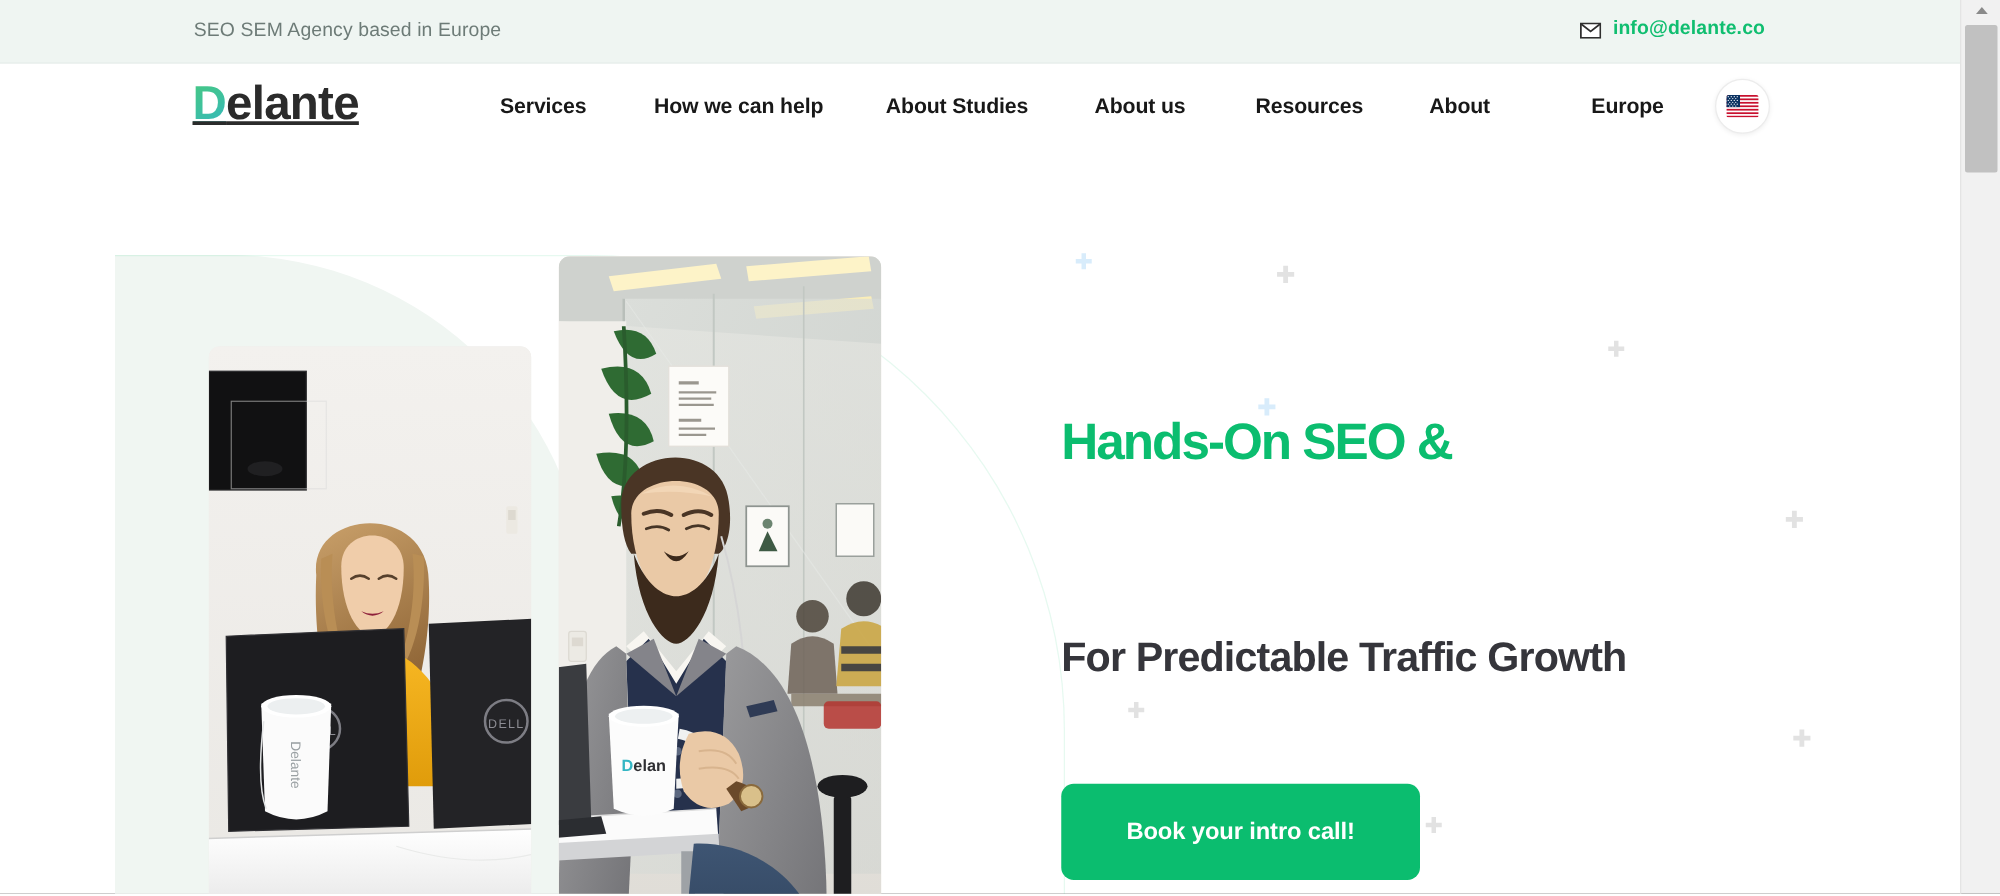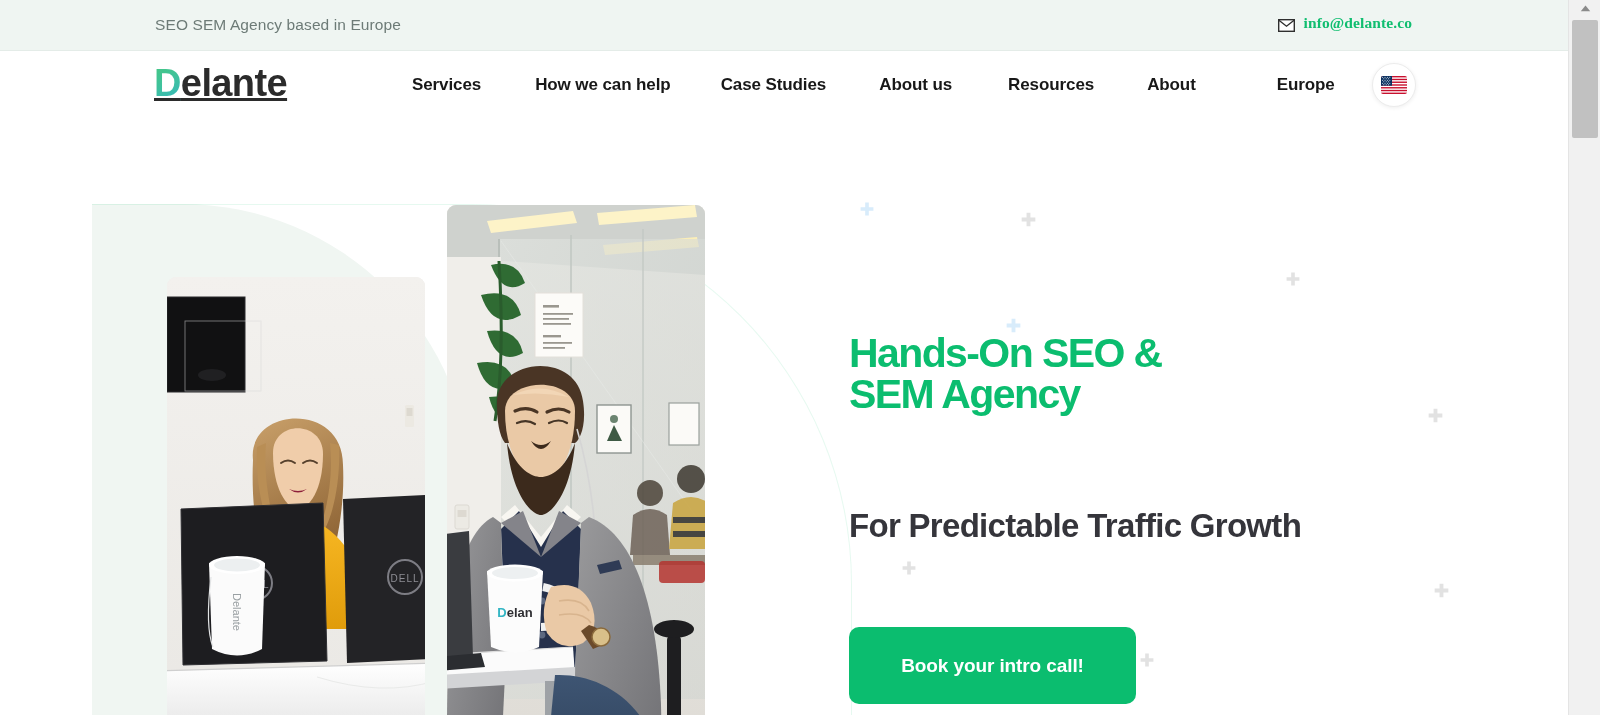--- a/index.html
+++ b/index.html
@@ -61,21 +61,20 @@
     display: block;
     width: 17px; height: 13px;
     position: relative;
     top: 1px;
   }
   .topbar-mail .mail-text {
     font-size: 15.5px;
     font-weight: 700;
     color: #10be70;
     letter-spacing: .1px;
-    font-family: Liberation Serif, serif;
   }
 
   
   .navbar {
     position: absolute;
     left: 0; top: 51px;
     width: 1568px;
     height: 67px;
     background: #ffffff;
   }
@@ -93,21 +92,21 @@
   .logo .logo-d {
     background-image: linear-gradient(150deg, #46c880 0%, #3fc29a 45%, #34b6c4 100%);
     -webkit-background-clip: text;
     background-clip: text;
     color: transparent;
     -webkit-text-fill-color: transparent;
   }
 
   .nav-menu {
     position: absolute;
-    left: 412px; top: 0;
+    left: 400px; top: 0;
     height: 67px;
     display: flex;
     align-items: center;
   }
   .nav-item {
     font-size: 17px;
     font-weight: 700;
     color: #181818;
     text-decoration: none;
     letter-spacing: -.1px;
@@ -272,21 +271,21 @@
     </div>
 
     <div class="navbar">
       <a class="logo" href="#"><span class="logo-d">D</span><span>elante</span></a>
 
       <nav class="nav-menu">
         <a class="nav-item" href="#">Services</a>
         <span class="nav-gap-1"></span>
         <a class="nav-item" href="#">How we can help</a>
         <span class="nav-gap-2"></span>
-        <a class="nav-item" href="#">Case Studies</a>
+        <a class="nav-item" href="#">About Studies</a>
         <span class="nav-gap-3"></span>
         <a class="nav-item" href="#">About us</a>
         <span class="nav-gap-4"></span>
         <a class="nav-item" href="#">Resources</a>
         <span class="nav-gap-5"></span>
         <a class="nav-item" href="#">About</a>
         <span class="nav-gap-6"></span>
         <a class="nav-item" href="#">Europe</a>
       </nav>
 
@@ -557,21 +556,21 @@
           <path d="M120 520 q44 6 72 44" stroke="#32445e" stroke-width="2" fill="none"></path>
 
           <rect x="220" y="430" width="14" height="150" rx="5" fill="#1e1e20"></rect>
           <ellipse cx="227" cy="424" rx="20" ry="9" fill="#1e1e20"></ellipse>
 
           <path d="M186 560 L258 548 L258 594 L186 594 Z" fill="#514b46"></path>
         </svg>
       </div>
 
       <div class="hero-copy">
-        <h1 class="hero-title"><span>Hands-On SEO &amp;</span><br><span>SEM Agency</span></h1>
+        <h1 class="hero-title"><span>Hands-On SEO &amp;</span><br></h1>
         <h2 class="hero-subtitle">For Predictable Traffic Growth</h2>
         <button class="hero-cta">Book your intro call!</button>
       </div>
 
       <div id="sprinkle-layer">
           <span class="sprinkle" style="left: 860px; top: 84px; width: 14px; height: 14px;"><svg viewBox="0 0 14 14" xmlns="http://www.w3.org/2000/svg">
               <path d="M5.2 0.6 h3.6 v4.6 h4.6 v3.6 h-4.6 v4.6 h-3.6 v-4.6 h-4.6 v-3.6 h4.6 Z" fill="#d8ecfb"></path>
             </svg></span>
           <span class="sprinkle" style="left: 1021px; top: 94px; width: 15px; height: 15px;"><svg viewBox="0 0 14 14" xmlns="http://www.w3.org/2000/svg">
               <path d="M5.2 0.6 h3.6 v4.6 h4.6 v3.6 h-4.6 v4.6 h-3.6 v-4.6 h-4.6 v-3.6 h4.6 Z" fill="#e2e2e2"></path>

